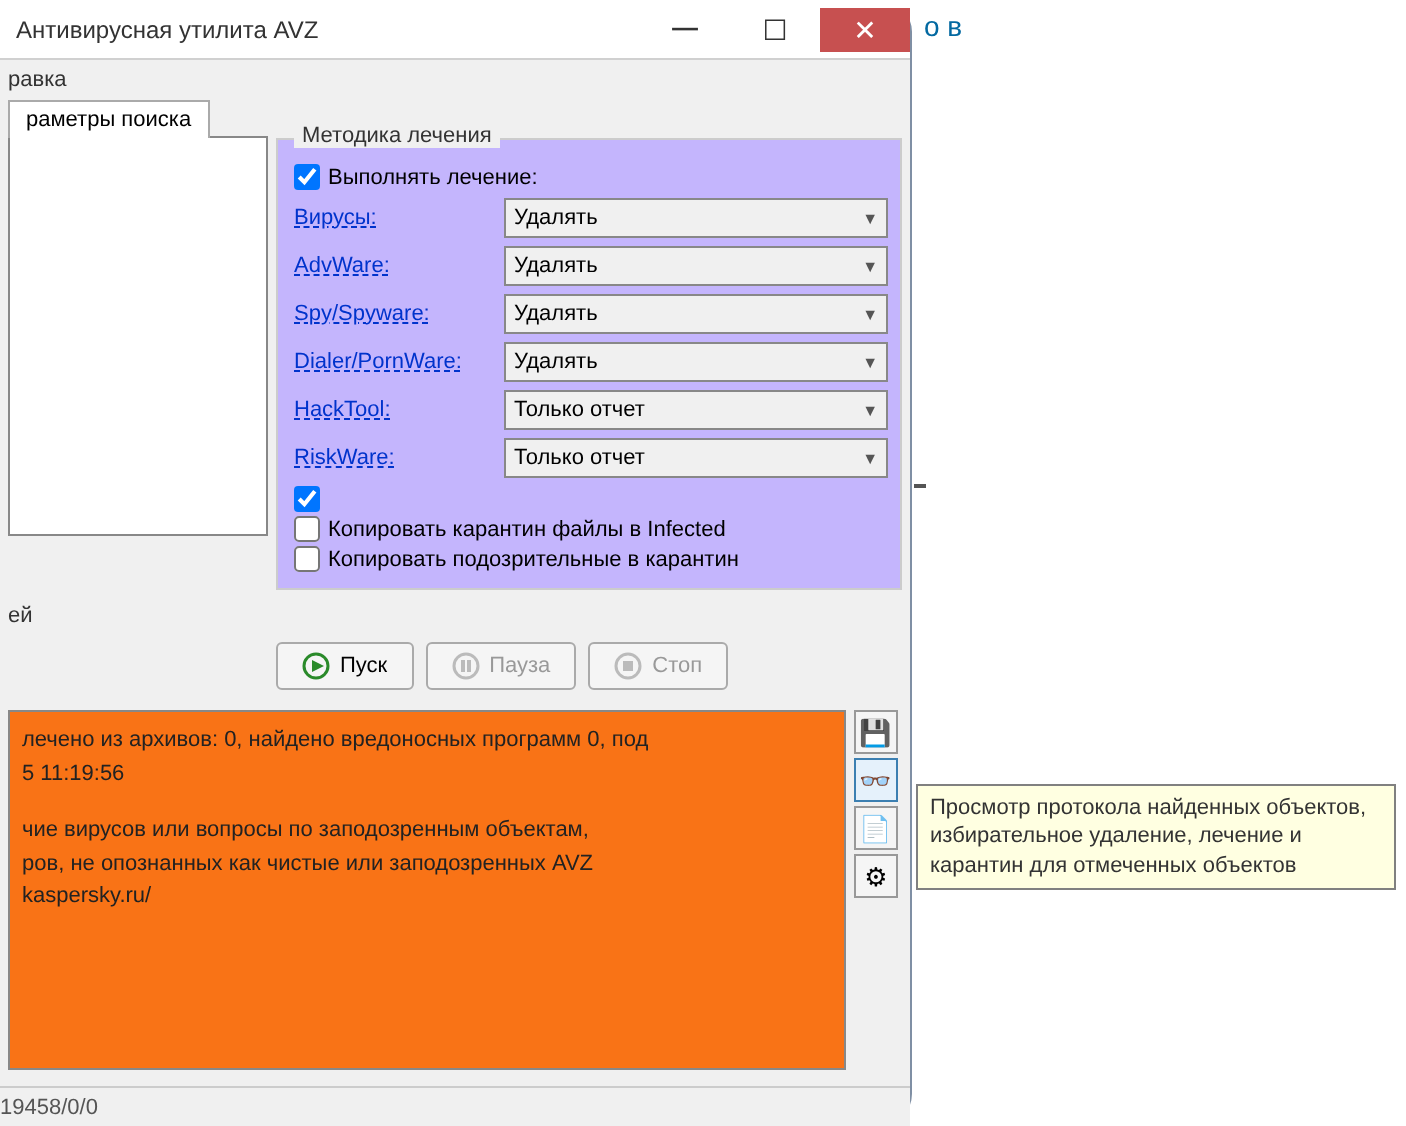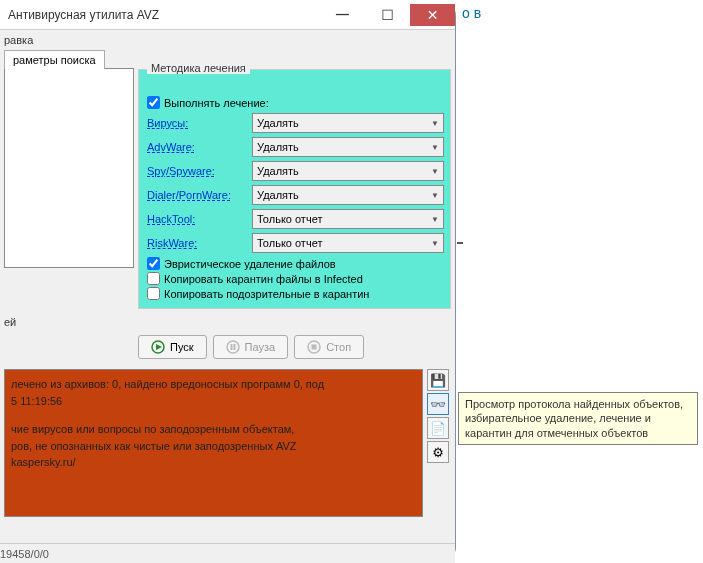--- a/index.html
+++ b/index.html
@@ -89,22 +89,22 @@
   .left-box {
     background: #fff;
     border: 1px solid #888;
     height: 200px;
     margin-top: -1px;
   }
   .groupbox {
     border: 1px solid #ccc;
     margin-left: 4px;
     flex: 1;
-    padding: 20px 6px 6px 8px;
-    background: #5eead4;
+    padding: 6px 6px 6px 8px;
+    background: #c4b5fd;
     position: relative;
   }
   .groupbox-title {
     position: absolute;
     top: -8px;
     left: 8px;
     background: #f0f0f0;
     padding: 0 4px;
     font-size: 11px;
     color: #333;
@@ -169,23 +169,23 @@
     align-items: center;
     justify-content: center;
   }
   .log-area {
     margin: 10px 4px 0 4px;
     display: flex;
     gap: 4px;
   }
   .log-box {
     flex: 1;
-    background: #c2410c;
+    background: #f97316;
     border: 1px solid #888;
-    height: 148px;
+    height: 180px;
     padding: 6px;
     overflow: hidden;
     font-size: 11px;
     line-height: 1.5;
     color: #222;
   }
   .side-icons {
     width: 24px;
     display: flex;
     flex-direction: column;
@@ -320,21 +320,20 @@
           <span class="treat-label">RiskWare:</span>
           <div class="combo">
             <span>Только отчет</span>
             <span class="combo-arrow">▼</span>
           </div>
         </div>
       </div>
 
       <div class="check-row">
         <input type="checkbox" checked="" style="">
-        <span>Эвристическое удаление файлов</span>
       </div>
       <div class="check-row">
         <input type="checkbox" style="">
         <span>Копировать карантин файлы в  Infected</span>
       </div>
       <div class="check-row">
         <input type="checkbox" style="">
         <span>Копировать подозрительные в  карантин</span>
       </div>
 

